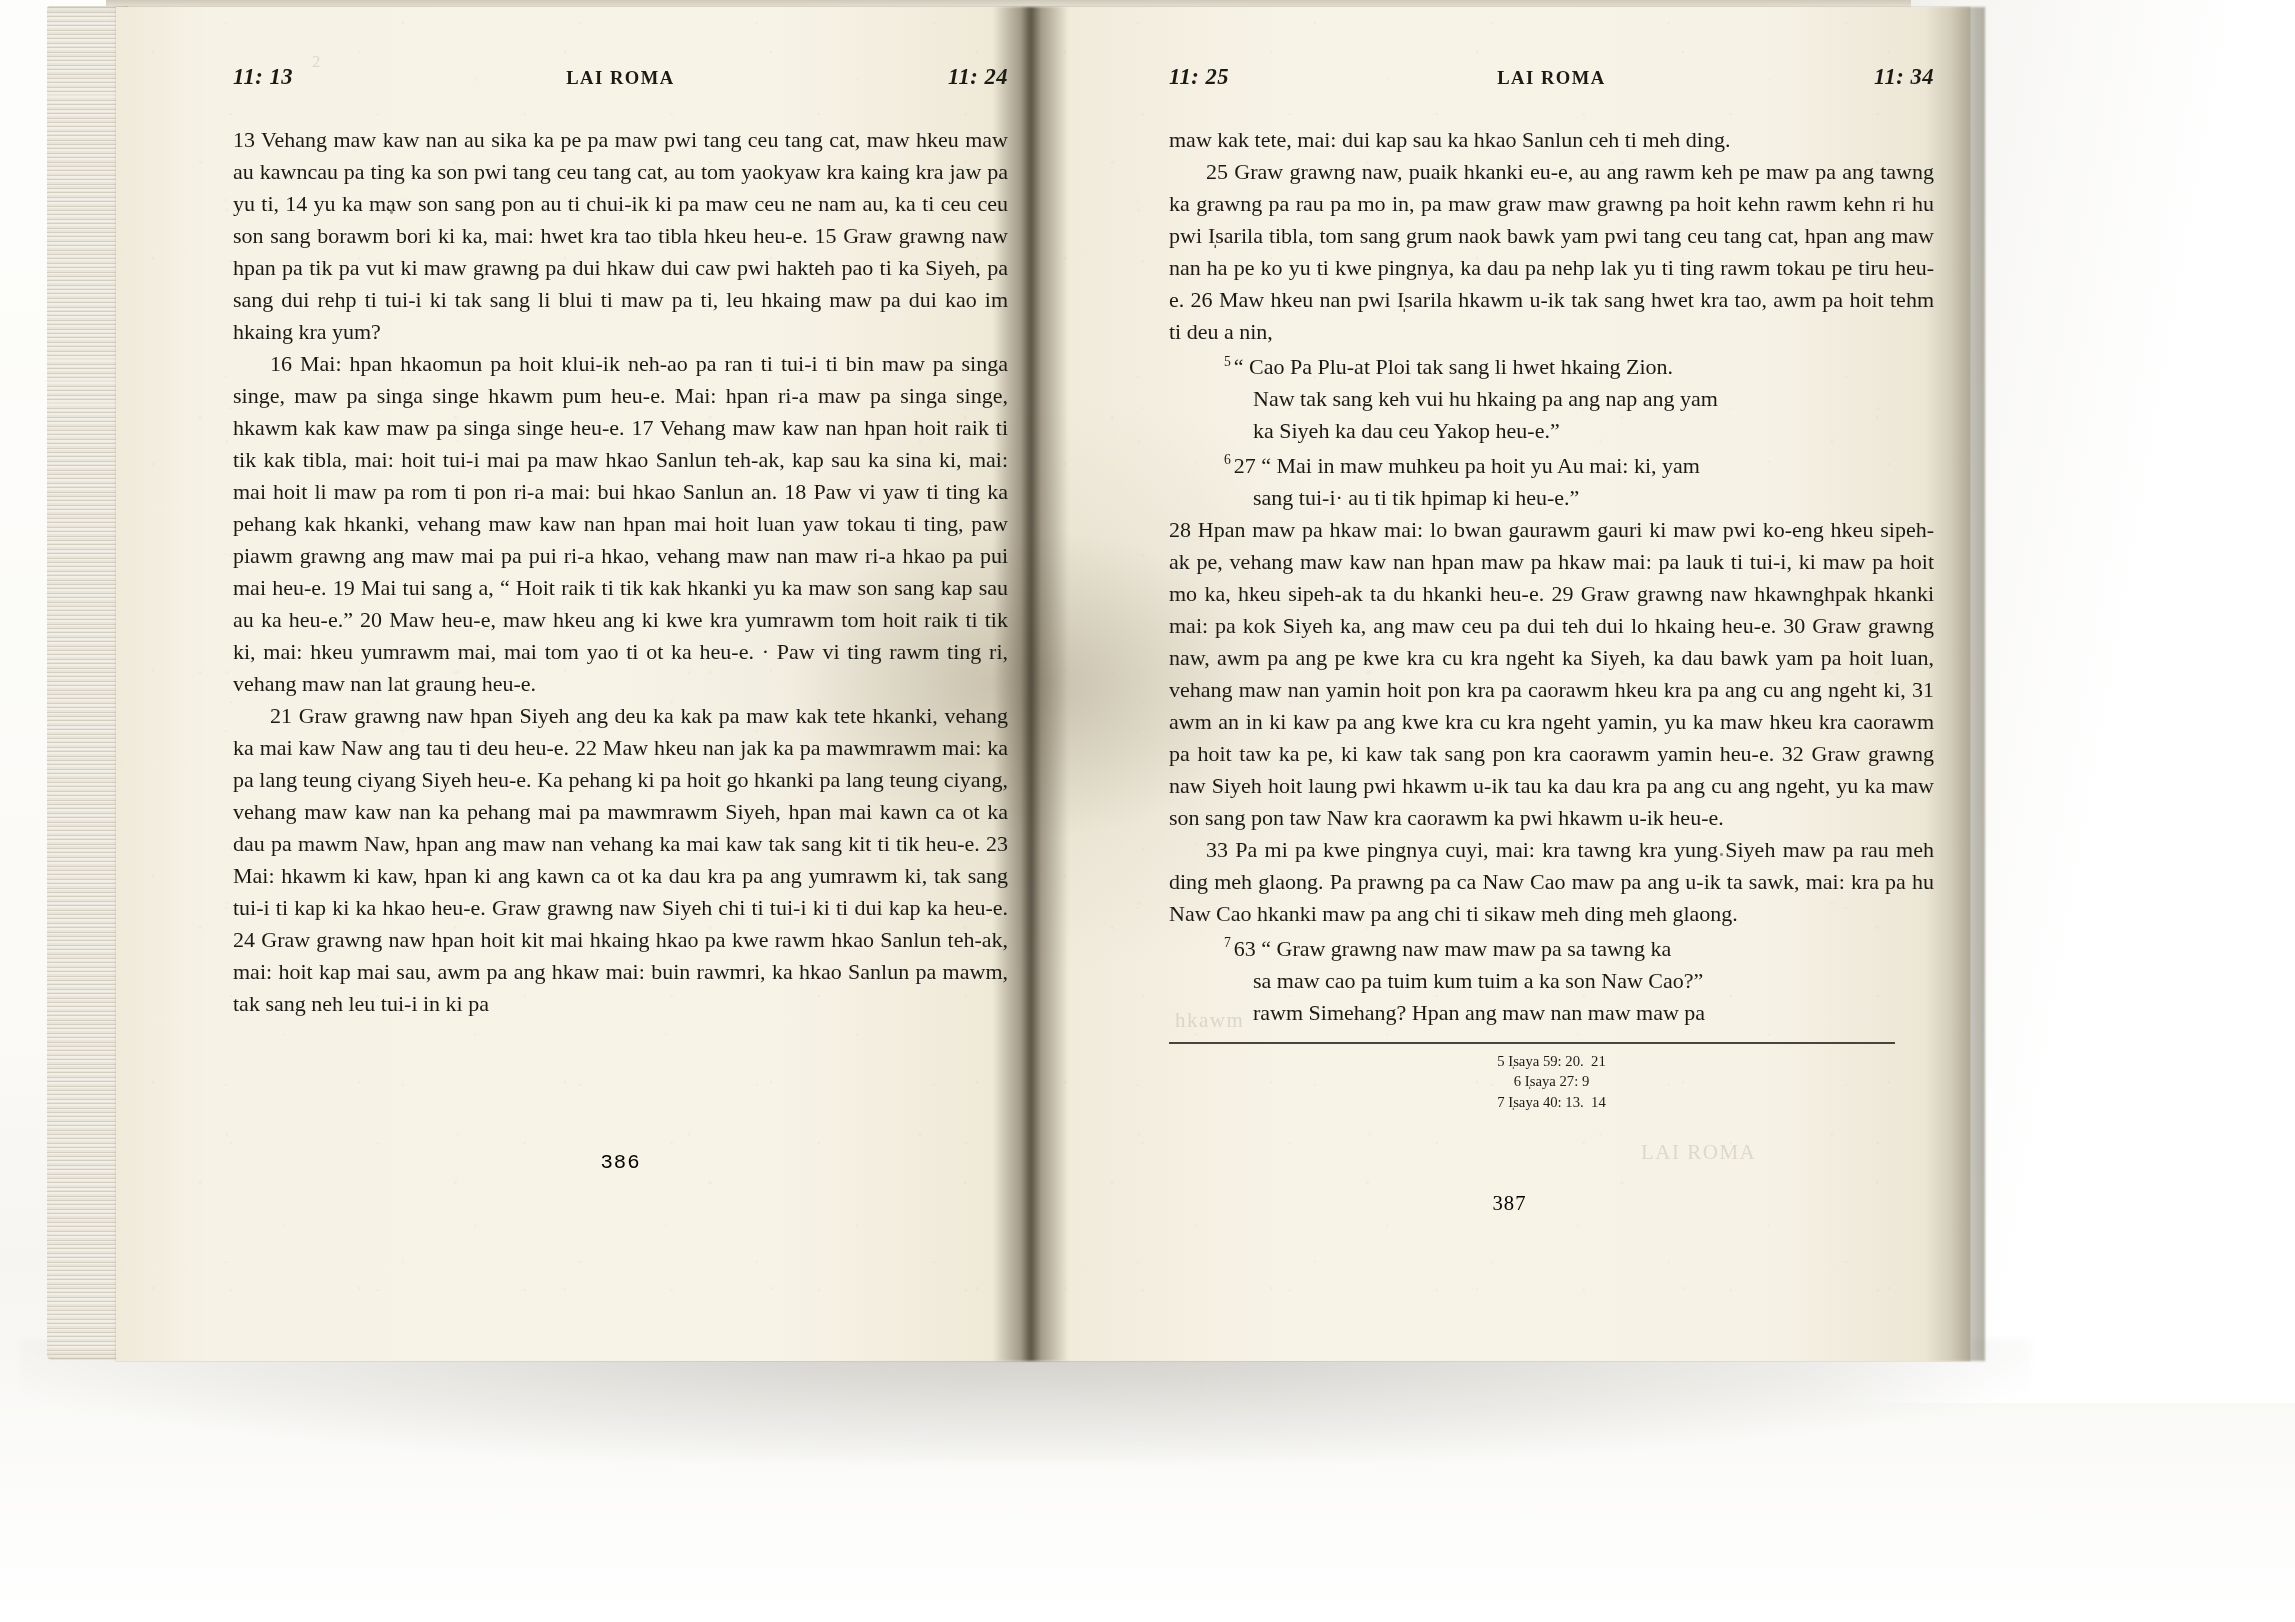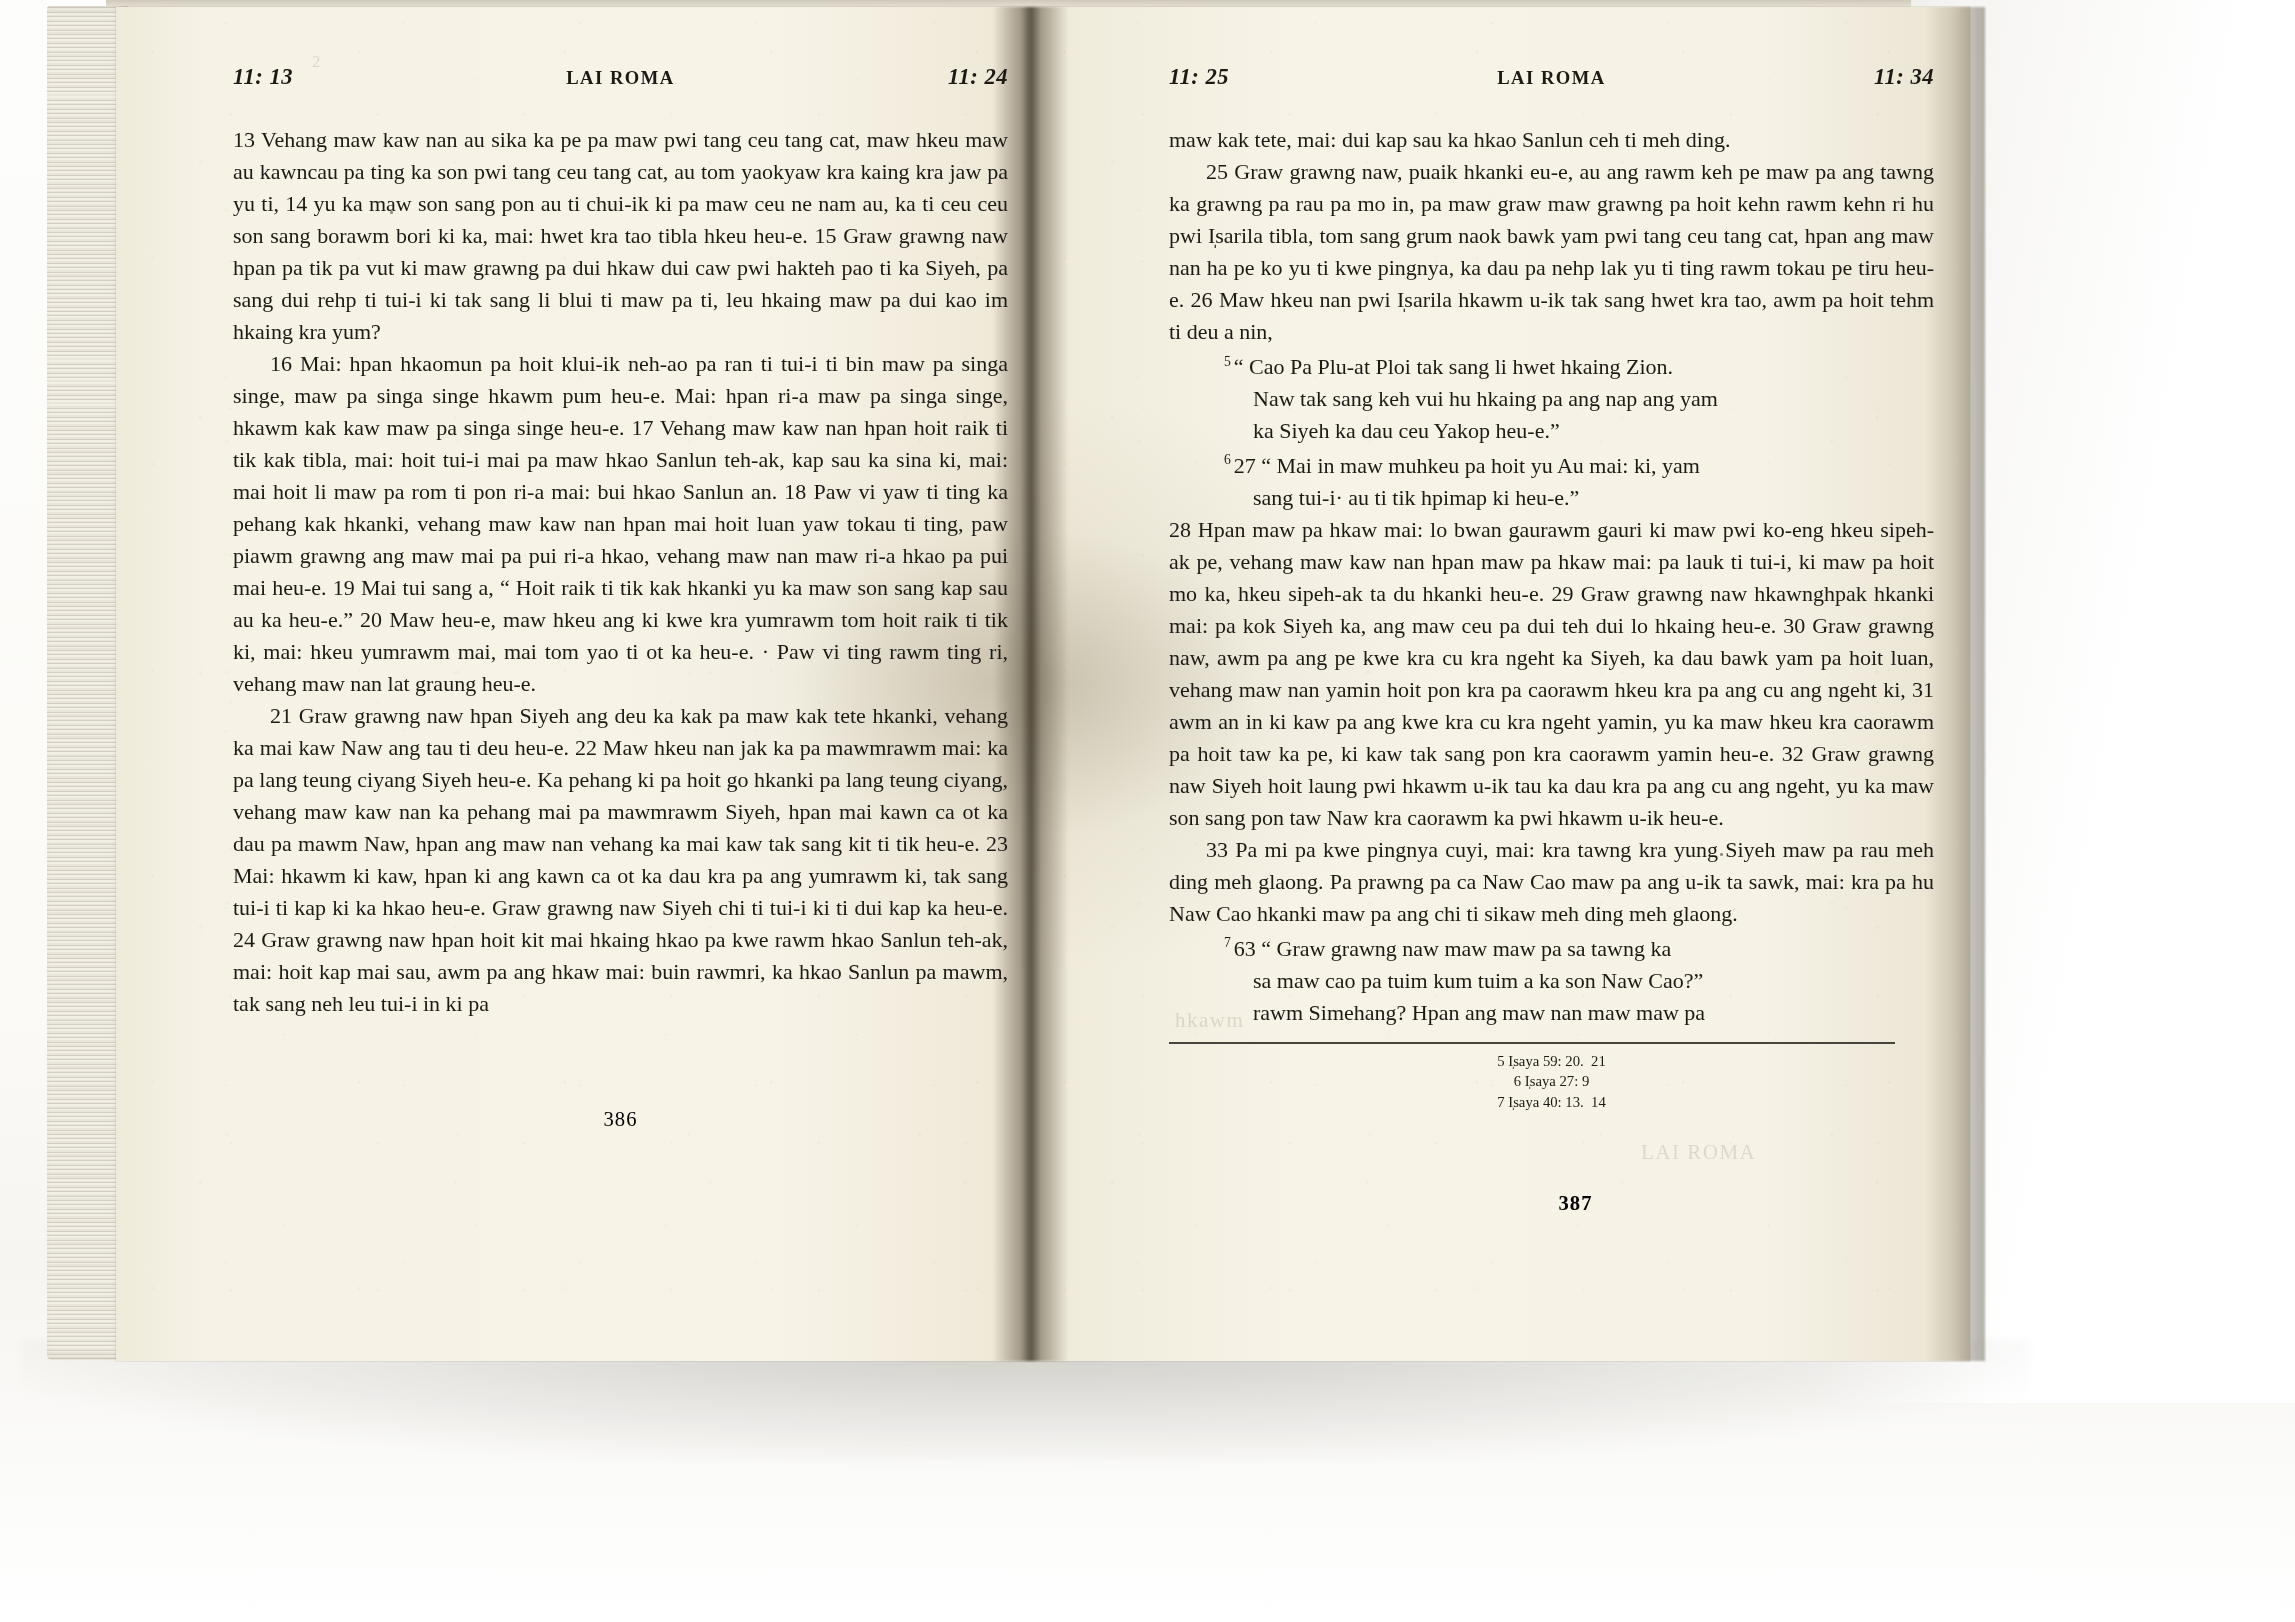--- a/index.html
+++ b/index.html
@@ -232,22 +232,22 @@
   }
   .footnotes div { white-space: pre; }
 
   .folio {
     position: absolute;
     width: 100%;
     text-align: center;
     font-size: 20.6px;
     letter-spacing: 1px;
   }
-  .folio-left  { left: 186px;  top: 1108px; width: 775px; }
-  .folio-right { left: 1146px; top: 1192px; width: 765px; font-weight: bold; }
+  .folio-left  { left: 186px;  top: 1151px; width: 775px; font-family: Liberation Mono, monospace; }
+  .folio-right { left: 1080px; top: 1192px; width: 765px; }
 
   
   .showthrough {
     position: absolute;
     color: rgba(90,80,58,0.16);
     font-size: 21px;
     letter-spacing: 1.5px;
     font-family: "Liberation Serif", serif;
     pointer-events: none;
   }

